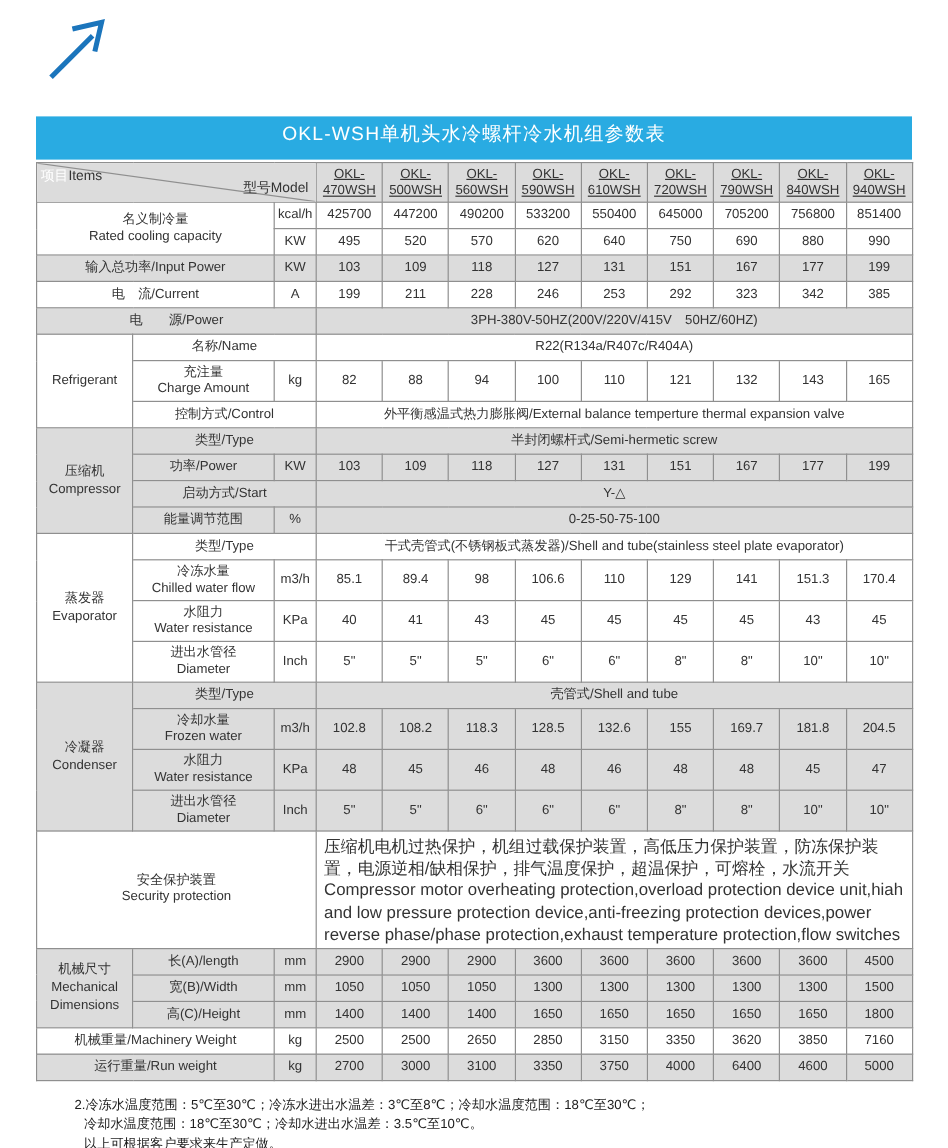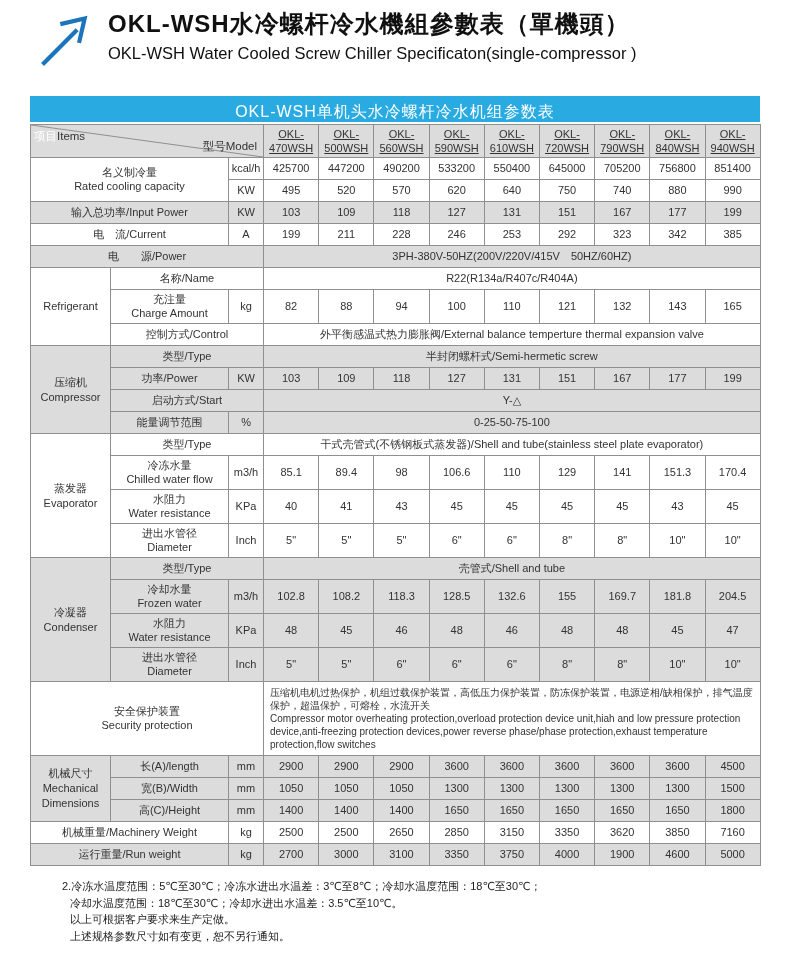--- a/index.html
+++ b/index.html
@@ -6,32 +6,32 @@
   body { background:#ffffff; font-family:"Liberation Sans","DejaVu Sans",sans-serif; }
   .page { width:790px; height:957px; background:#fff; overflow:hidden; position:relative; }
 
   
   .hdr { display:flex; align-items:flex-start; gap:14px; padding:8px 0 0 36px; }
   .arrow-wrap { margin-top:4px; flex:0 0 auto; }
   .title-zh { font-size:24px; font-weight:600; color:#101010; letter-spacing:1px; line-height:32px; }
   .title-en { font-size:16.5px; color:#101010; line-height:22px; margin-top:2px; }
 
   
-  .banner { margin:22px 30px 2px 30px; height:26px; line-height:31px; background:#29abe2;
+  .banner { margin:22px 30px 2px 30px; height:36px; line-height:31px; background:#29abe2;
             color:#ffffff; text-align:center; font-size:16px; letter-spacing:1px; }
 
   
   table { margin-left:30px; width:730px; border-collapse:collapse; table-layout:fixed;
           font-size:11px; color:#333333; }
   td { border:1px solid #8f8f8f; text-align:center; vertical-align:middle;
        padding:1px 2px; line-height:1.25; background:#ffffff; }
   tr.shade td { background:#dcdcdc; }
   .rh-head { height:33px;margin-top:12px; } .rh-s td { height:22px; } .rh-d td { height:34px; } .rh-sec td { height:74px; }
   td.grp { line-height:1.35; }
-  td.merged.left { text-align:left; padding:3px 6px; font-size:10px; line-height:1.3; }
+  td.merged.left { text-align:left; padding:3px 6px; font-size:14px; line-height:1.3; }
   td.mh { line-height:1.3;text-decoration:underline; }
 
   
   td.corner { position:relative; background:#dcdcdc; }
   .diag { position:absolute; left:0; top:0; width:100%; height:100%; }
   .diag line { stroke:#8f8f8f; stroke-width:1; }
   .c-items { position:absolute; left:3px; top:4px; font-size:11.5px; color:#333; }
   .c-zh { color:#ffffff; }
   .c-model { position:absolute; right:6px; bottom:4px; font-size:11.5px; color:#333; }
 
@@ -44,24 +44,20 @@
 <body>
 
 <div class="page">
 
   <div class="hdr">
     <div class="arrow-wrap">
       <svg width="58" height="58" viewBox="0 0 62 62" fill="none">
         <path d="M7 56 L44 19" stroke="#1b75bc" stroke-width="4.5"></path>
         <path d="M26 13 L52 7 L46 33" stroke="#1b75bc" stroke-width="4.5" fill="none"></path>
       </svg>
-    </div>
-    <div>
-      <div class="title-zh">OKL-WSH水冷螺杆冷水機組參數表（單機頭）</div>
-      <div class="title-en">OKL-WSH Water Cooled Screw Chiller Specificaton(single-compressor )</div>
     </div>
   </div>
 
   <div class="banner">OKL-WSH单机头水冷螺杆冷水机组参数表</div>
 
   <table id="spec-table">
       <colgroup>
         <col style="width: 80px;">
         <col style="width: 118px;">
         <col style="width: 35px;">
@@ -108,21 +104,21 @@
           <td class="val">851400</td>
         </tr>
         <tr class="rh-s">
           <td class="unit">KW</td>
           <td class="val">495</td>
           <td class="val">520</td>
           <td class="val">570</td>
           <td class="val">620</td>
           <td class="val">640</td>
           <td class="val">750</td>
-          <td class="val">740</td>
+          <td class="val">690</td>
           <td class="val">880</td>
           <td class="val">990</td>
         </tr>
         <tr class="shade rh-s">
           <td class="lbl" colspan="2">输入总功率/Input Power</td>
           <td class="unit">KW</td>
           <td class="val">103</td>
           <td class="val">109</td>
           <td class="val">118</td>
           <td class="val">127</td>
@@ -348,21 +344,21 @@
         </tr>
         <tr class="shade rh-s">
           <td class="lbl" colspan="2">运行重量/Run weight</td>
           <td class="unit">kg</td>
           <td class="val">2700</td>
           <td class="val">3000</td>
           <td class="val">3100</td>
           <td class="val">3350</td>
           <td class="val">3750</td>
           <td class="val">4000</td>
-          <td class="val">1900</td>
+          <td class="val">6400</td>
           <td class="val">4600</td>
           <td class="val">5000</td>
         </tr>
       </tbody>
     </table>
 
   <div class="notes">
       <div class="ind-1">2.冷冻水温度范围：5℃至30℃；冷冻水进出水温差：3℃至8℃；冷却水温度范围：18℃至30℃；</div>
       <div class="ind-2">冷却水温度范围：18℃至30℃；冷却水进出水温差：3.5℃至10℃。</div>
       <div class="ind-2">以上可根据客户要求来生产定做。</div>

